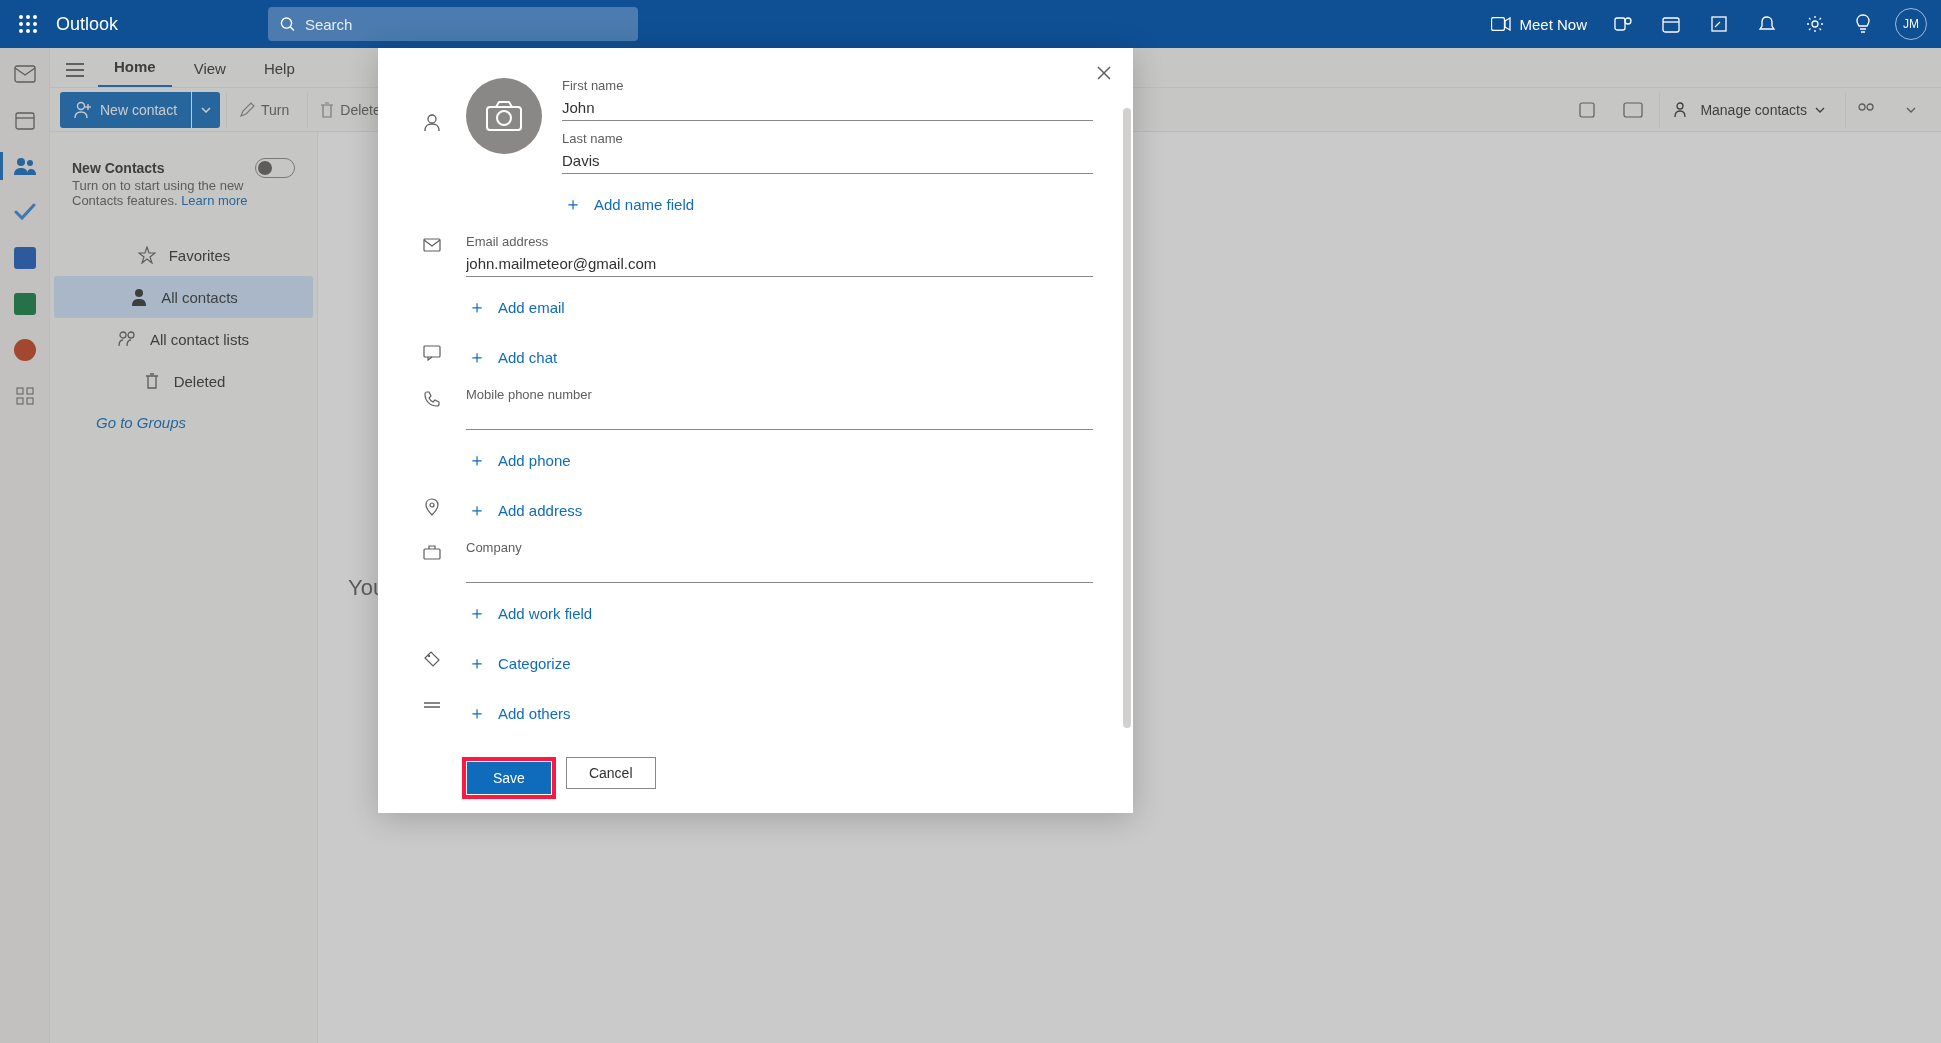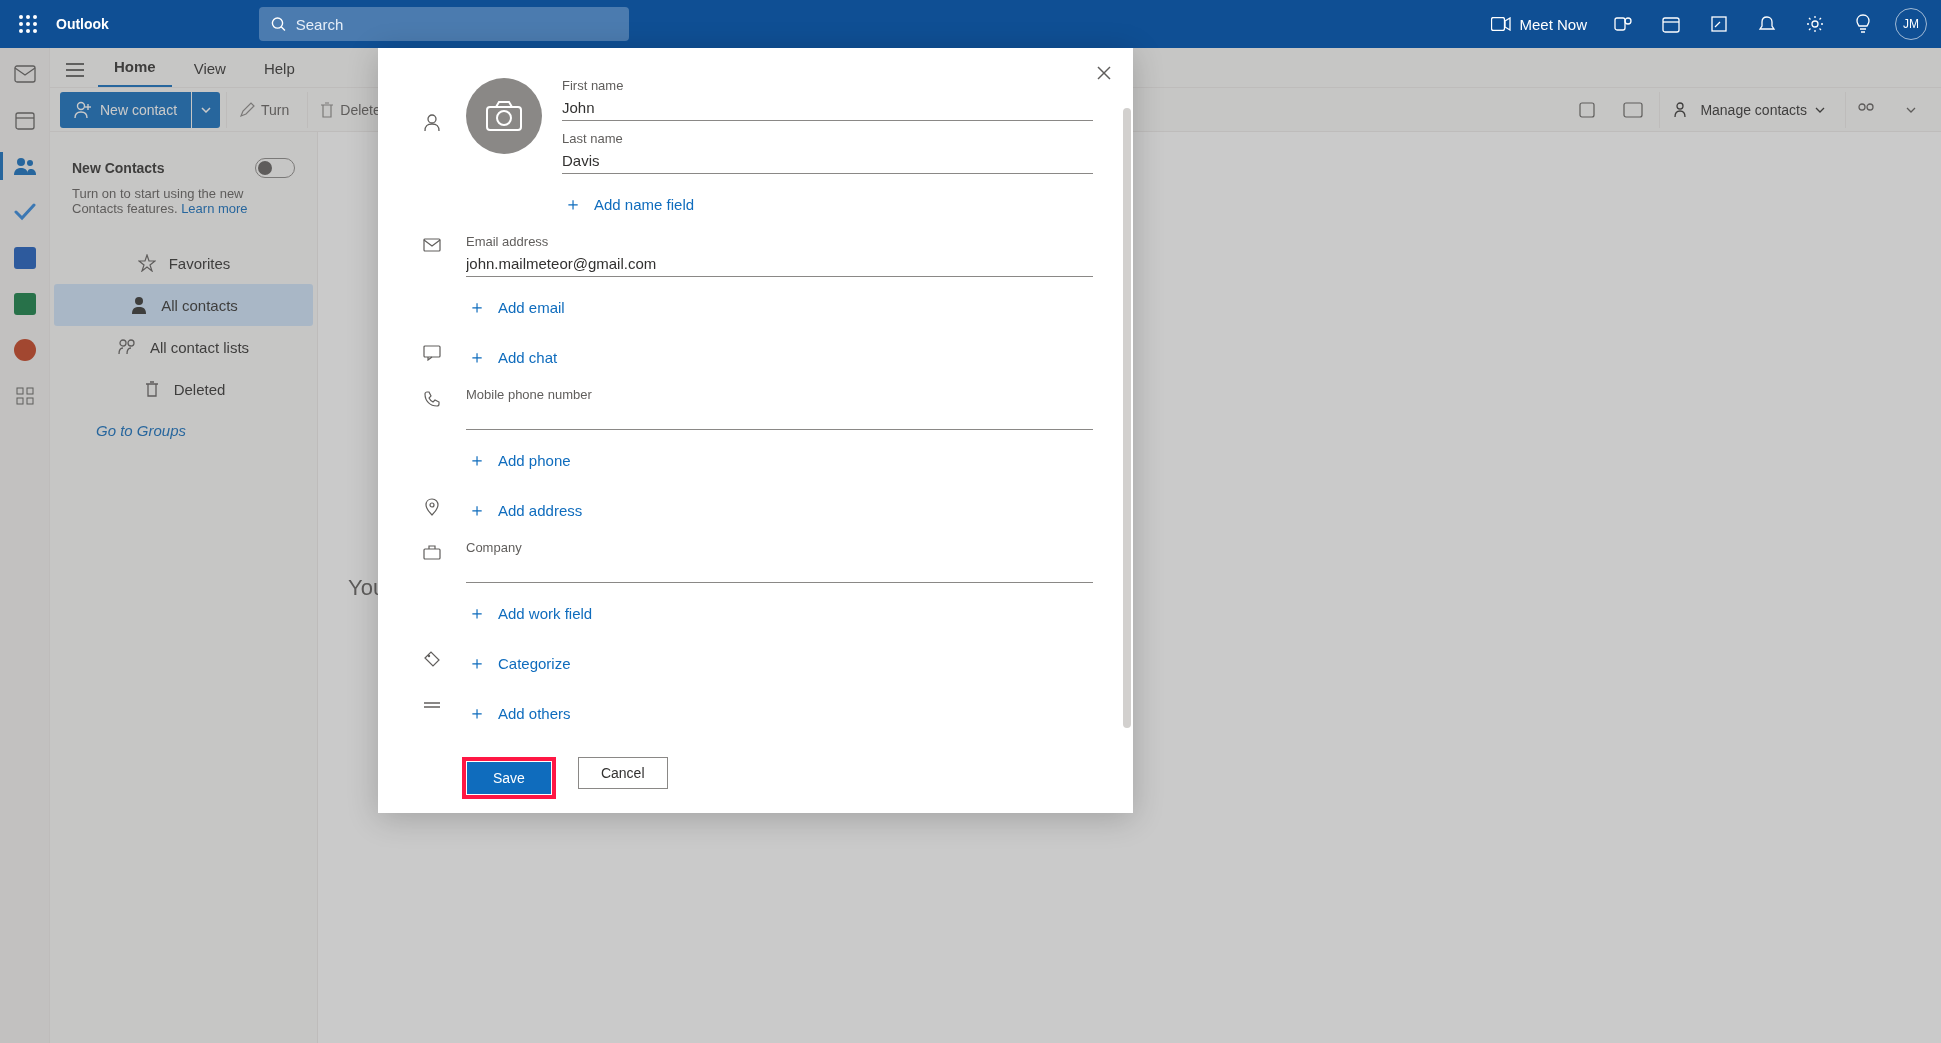--- a/index.html
+++ b/index.html
@@ -9,21 +9,21 @@
   
   .top-header {
     background: #0f4f94;
     height: 48px;
     display: flex;
     align-items: center;
     color: #fff;
     padding: 0 8px;
   }
   .waffle { width: 40px; height: 40px; display:flex; align-items:center; justify-content:center; cursor:pointer;}
-  .brand { font-size: 14px; font-weight: 700; margin-left: 8px; }
+  .brand { font-size: 18px; font-weight: 400; margin-left: 8px; }
   .search-wrap { margin-left: 150px; }
   .search-box {
     display:flex; align-items:center;
     background: rgba(255,255,255,0.25);
     width: 370px; height: 34px; border-radius: 4px; padding: 0 12px;
     color:#fff;
   }
   .search-box input {
     background: transparent; border: none; outline: none; color: #fff;
     font-size: 15px; margin-left: 10px; width: 100%;
@@ -72,21 +72,21 @@
   .ribbon-icon-btn { width:40px; height:36px; display:flex; align-items:center; justify-content:center; color:#605e5c; cursor:pointer;}
   .manage-btn { display:flex; align-items:center; gap:8px; padding:0 14px; height:36px; border-left:1px solid #edebe9; color:#323130; font-size:14px; cursor:pointer;}
 
   
   .content-row { flex:1; display:flex; }
   .left-col { width:268px; border-right:1px solid #edebe9; padding:10px 4px; background:#faf9f8;}
   .promo-card { margin:6px 8px 16px 8px; padding:10px; }
   .promo-title { font-weight:600; font-size:14px; color:#323130; display:flex; align-items:center; justify-content:space-between;}
   .toggle { width:40px; height:20px; border:1px solid #8a8886; border-radius:10px; position:relative;}
   .toggle-knob { width:14px; height:14px; border-radius:50%; background:#605e5c; position:absolute; left:2px; top:2px;}
-  .promo-desc { font-size:13px; color:#605e5c; margin-top:8px;}
+  .promo-desc { font-size:13px; color:#605e5c; }
   .promo-link { color:#0f6cbd; cursor:pointer; text-decoration:none;}
   .list-item { display:flex; align-items:center; gap:12px; height:42px; padding:0 16px; font-size:15px; color:#323130; cursor:pointer;justify-content:center;}
   .list-item.selected { background:#cfe4fa; border-radius:3px;}
   .list-item .li-icon { width:20px; color:#605e5c; display:flex; justify-content:center;}
   .groups-link { color:#0f6cbd; padding:12px 16px 12px 42px; font-size:15px; cursor:pointer;font-style:italic;}
 
   .center-col { flex:1; position:relative; background:#fff; display:flex; align-items:center; justify-content:flex-start; padding-left:30px;}
   .empty-msg { color:#605e5c; font-size:22px; font-weight:400;}
 
   
@@ -110,21 +110,21 @@
   .photo { width:76px; height:76px; border-radius:50%; background:#8a8886; display:flex; align-items:center; justify-content:center; cursor:pointer;}
   .name-fields{ flex:1; display:flex; flex-direction:column;}
   .field { margin-bottom:10px;}
   .field label{ font-size:13px; color:#605e5c; display:block; margin-bottom:2px;}
   .field input{
     width:100%; border:none; border-bottom:1px solid #8a8886; outline:none;
     font-size:15px; color:#323130; padding:4px 0;
   }
   .add-btn { display:flex; align-items:center; gap:10px; color:#0f6cbd; font-size:15px; cursor:pointer; padding:8px 0;}
   .add-btn .plus { font-size:18px; font-weight:300; width:22px; display:flex; justify-content:center;}
-  .modal-footer { padding:14px 40px 14px 84px; border-top:0; display:flex; gap:22px;}
+  .modal-footer { padding:14px 40px 14px 84px; border-top:0; display:flex; gap:10px;}
   .btn-save { background:#0f6cbd; color:#fff; border:none; height:32px; padding:0 26px; font-size:14px; cursor:pointer;}
   .btn-cancel { background:#fff; color:#323130; border:1px solid #8a8886; height:32px; padding:0 22px; font-size:14px; cursor:pointer;}
   .modal-footer .highlight { border:4px solid #ff1744; padding:1px;}
 
   .modal-scrollbar { position:absolute; right:2px; top:60px; width:8px; height:620px; background:#d2d0ce; border-radius:4px;}
   
   svg { display:block; }
 </style>
 </head>
 <body>

